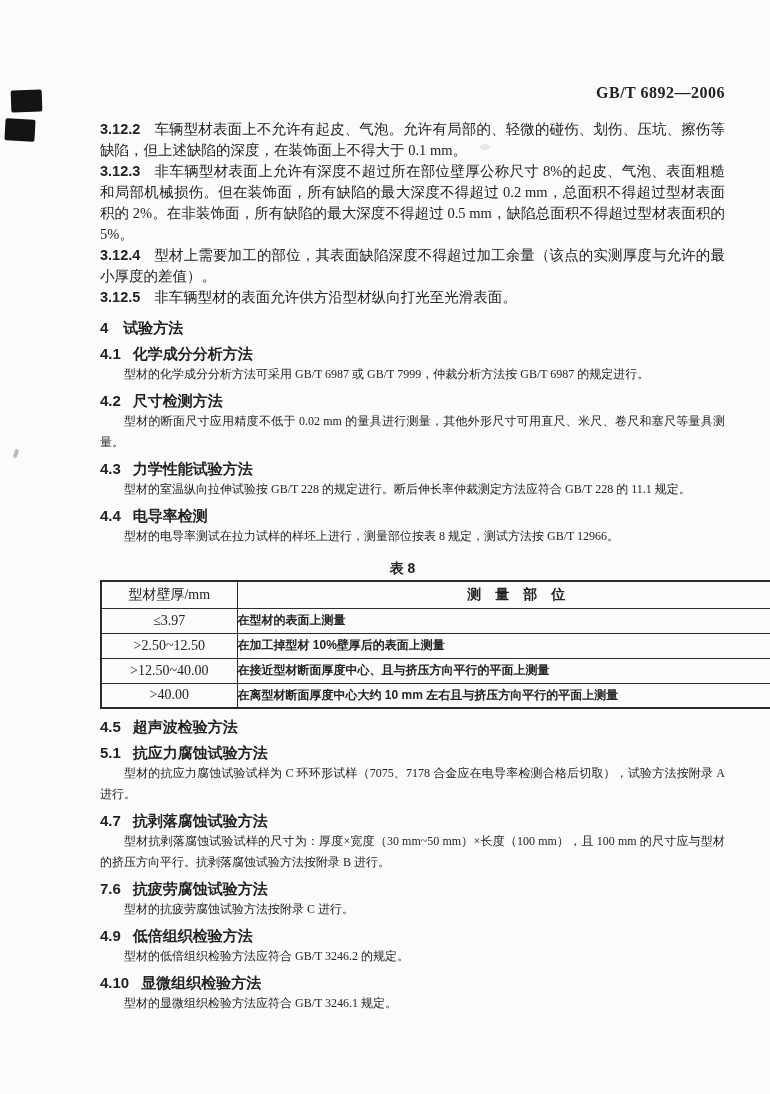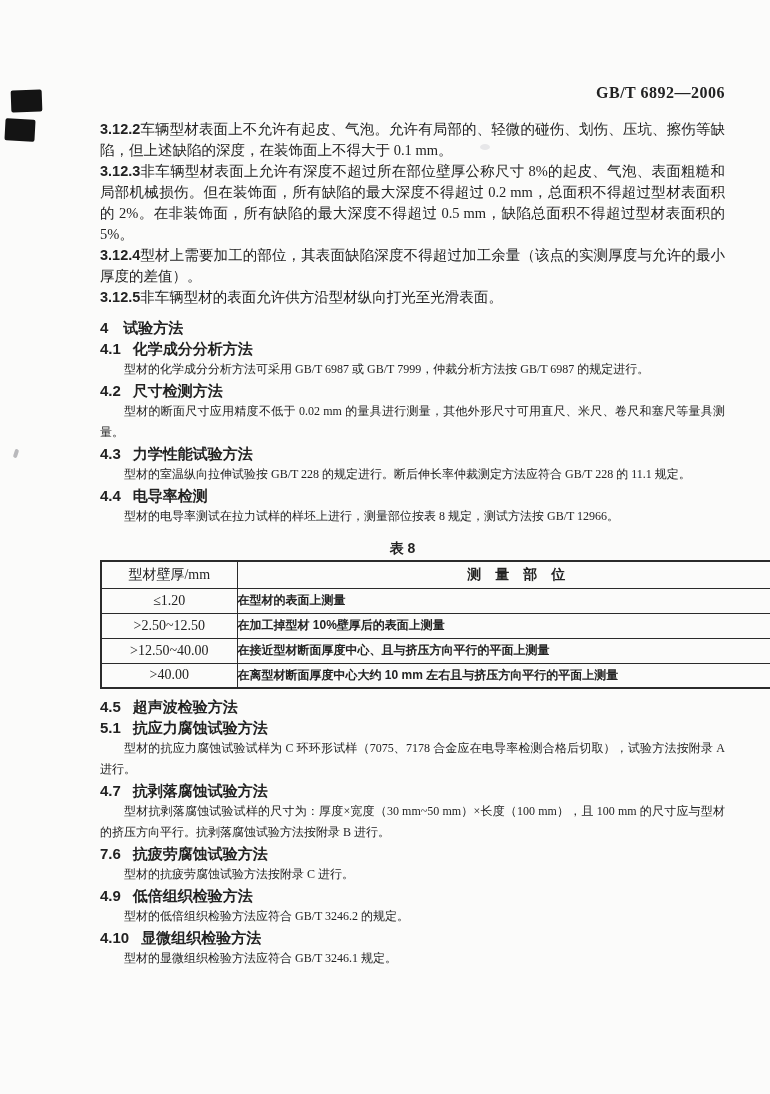--- a/index.html
+++ b/index.html
@@ -30,36 +30,37 @@
     line-height:20px;
   }
 
   .content { margin:16px 45px 0 100px; width:625px; }
 
   .clause { font-size:14.5px; line-height:21px; text-align:justify; }
   .num {
     font-family:"Liberation Sans","DejaVu Sans",sans-serif;
     font-weight:700;
   }
-  .clause .num { margin-right:0; }
+  .clause .num { margin-right:14px; }
 
   .h-sec {
     font-family:"Liberation Sans","DejaVu Sans",sans-serif;
     font-weight:700;
     font-size:15px;
     line-height:21px;
     margin-top:9px;
   }
   .h-sec .num { margin-right:15px; }
 
   .h-sub {
     font-family:"Liberation Sans","DejaVu Sans",sans-serif;
     font-weight:700;
     font-size:15px;
     line-height:21px;
+    margin-top:5px;
   }
   .h-sub .num { margin-right:12px; }
   .h-sub.after-table { margin-top:7px; }
 
   .para {
     font-size:12px;
     line-height:21px;
     text-align:justify;
     text-indent:2em;
   }
@@ -153,21 +154,21 @@
           <col>
         </colgroup>
       <thead>
         <tr>
           <th class="th-thk">型材壁厚/mm</th>
           <th class="th-part">测　量　部　位</th>
         </tr>
       </thead>
       <tbody>
         <tr>
-          <td class="cell-thk">≤1.20</td>
+          <td class="cell-thk">≤3.97</td>
           <td class="cell-part">在型材的表面上测量</td>
         </tr>
         <tr>
           <td class="cell-thk">&gt;2.50~12.50</td>
           <td class="cell-part">在加工掉型材 10%壁厚后的表面上测量</td>
         </tr>
         <tr>
           <td class="cell-thk">&gt;12.50~40.00</td>
           <td class="cell-part">在接近型材断面厚度中心、且与挤压方向平行的平面上测量</td>
         </tr>

